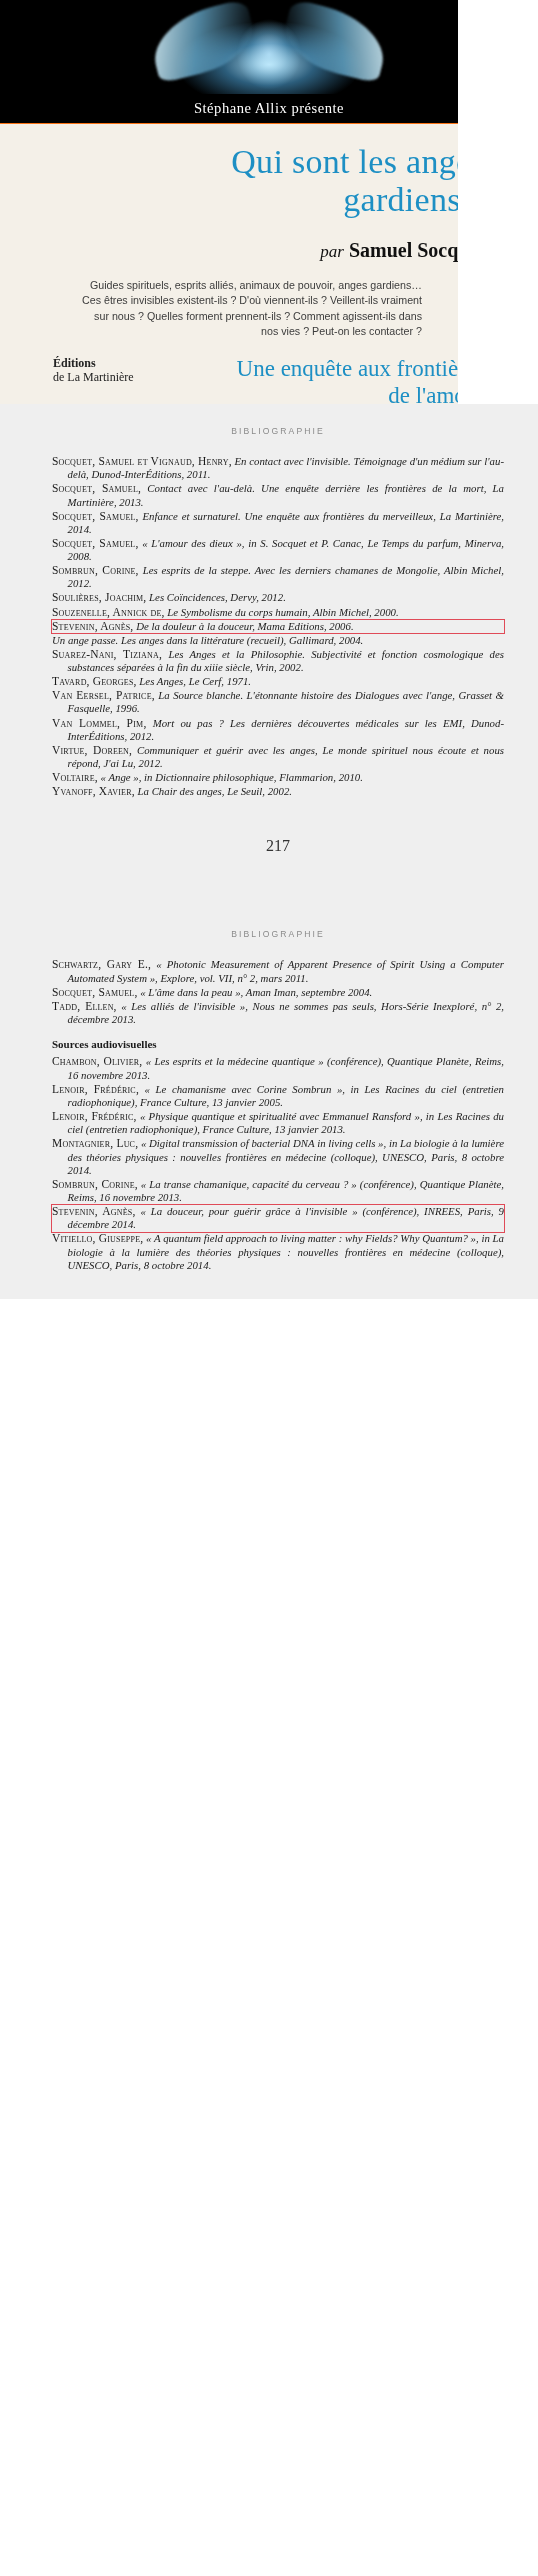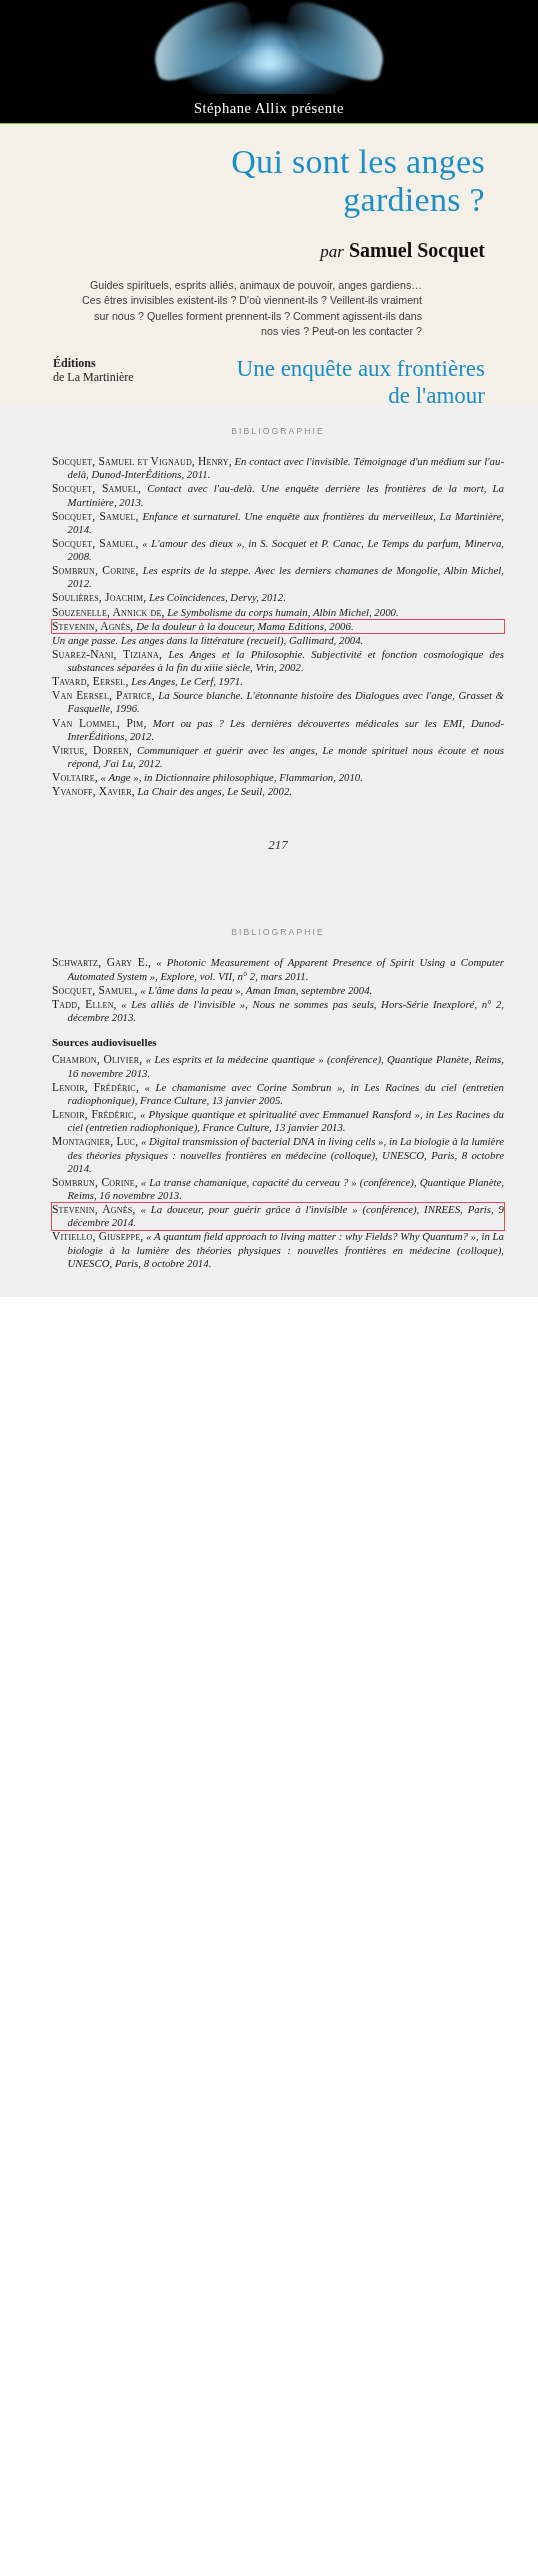--- a/index.html
+++ b/index.html
@@ -13,23 +13,23 @@
     color: #1a1a1a;
   }
   .page {
     width: 538px;
     position: relative;
     background: #ffffff;
   }
 
   
   .cover {
-    width: 538px;
+    width: 458px;
     height: 404px;
-    background: #84cc16;
+    background: #f97316;
     position: relative;
     overflow: hidden;
   }
   .cover-top {
     position: absolute;
     left: 0; top: 0;
     width: 538px;
     height: 94px;
     background: #000000;
     overflow: hidden;
@@ -164,24 +164,23 @@
   .section-head {
     font-family: Liberation Serif, serif;
     font-weight: bold;
     font-size: 11px;
     margin: 12px 0 5.2px 0;
     padding-left: 0;
   }
   .pagenum {
     text-align: center;
     font-family: "Liberation Serif", serif;
-    font-size: 13px;
+    font-size: 16px;
     color: #333;
     margin-top: 39px;
-    font-style: italic;
   }
   .gap { height: 26px; background: #efefef; }
 </style>
 </head>
 <body>
 
 <div class="page">
 
   <div class="cover">
     <div class="cover-top">
@@ -218,21 +217,21 @@
         <div class="entry hang"><span class="sc">Socquet, Samuel et Vignaud, Henry,</span> <span class="it">En contact avec l'invisible. Témoignage d'un médium sur l'au-delà, Dunod-InterÉditions, 2011.</span></div>
         <div class="entry hang"><span class="sc">Socquet, Samuel,</span> <span class="it">Contact avec l'au-delà. Une enquête derrière les frontières de la mort, La Martinière, 2013.</span></div>
         <div class="entry hang"><span class="sc">Socquet, Samuel,</span> <span class="it">Enfance et surnaturel. Une enquête aux frontières du merveilleux, La Martinière, 2014.</span></div>
         <div class="entry hang"><span class="sc">Socquet, Samuel,</span> <span class="it">« L'amour des dieux », in S. Socquet et P. Canac, Le Temps du parfum, Minerva, 2008.</span></div>
         <div class="entry hang"><span class="sc">Sombrun, Corine,</span> <span class="it">Les esprits de la steppe. Avec les derniers chamanes de Mongolie, Albin Michel, 2012.</span></div>
         <div class="entry hang"><span class="sc">Soulières, Joachim,</span> <span class="it">Les Coïncidences, Dervy, 2012.</span></div>
         <div class="entry hang"><span class="sc">Souzenelle, Annick de,</span> <span class="it">Le Symbolisme du corps humain, Albin Michel, 2000.</span></div>
         <div class="entry hang highlight"><span class="sc">Stevenin, Agnès,</span> <span class="it">De la douleur à la douceur, Mama Editions, 2006.</span></div>
         <div class="entry hang"><span class="it">Un ange passe. Les anges dans la littérature (recueil), Gallimard, 2004.</span></div>
         <div class="entry hang"><span class="sc">Suarez-Nani, Tiziana,</span> <span class="it">Les Anges et la Philosophie. Subjectivité et fonction cosmologique des substances séparées à la fin du xiiie siècle, Vrin, 2002.</span></div>
-        <div class="entry hang"><span class="sc">Tavard, Eersel,</span> <span class="it">Les Anges, Le Cerf, 1971.</span></div>
+        <div class="entry hang"><span class="sc">Tavard, Georges,</span> <span class="it">Les Anges, Le Cerf, 1971.</span></div>
         <div class="entry hang"><span class="sc">Van Eersel, Patrice,</span> <span class="it">La Source blanche. L'étonnante histoire des Dialogues avec l'ange, Grasset &amp; Fasquelle, 1996.</span></div>
         <div class="entry hang"><span class="sc">Van Lommel, Pim,</span> <span class="it">Mort ou pas ? Les dernières découvertes médicales sur les EMI, Dunod-InterÉditions, 2012.</span></div>
         <div class="entry hang"><span class="sc">Virtue, Doreen,</span> <span class="it">Communiquer et guérir avec les anges, Le monde spirituel nous écoute et nous répond, J'ai Lu, 2012.</span></div>
         <div class="entry hang"><span class="sc">Voltaire,</span> <span class="it">« Ange », in Dictionnaire philosophique, Flammarion, 2010.</span></div>
         <div class="entry hang"><span class="sc">Yvanoff, Xavier,</span> <span class="it">La Chair des anges, Le Seuil, 2002.</span></div>
       </div>
     <div class="pagenum">217</div>
   </div>
 
   <div class="gap"></div>

